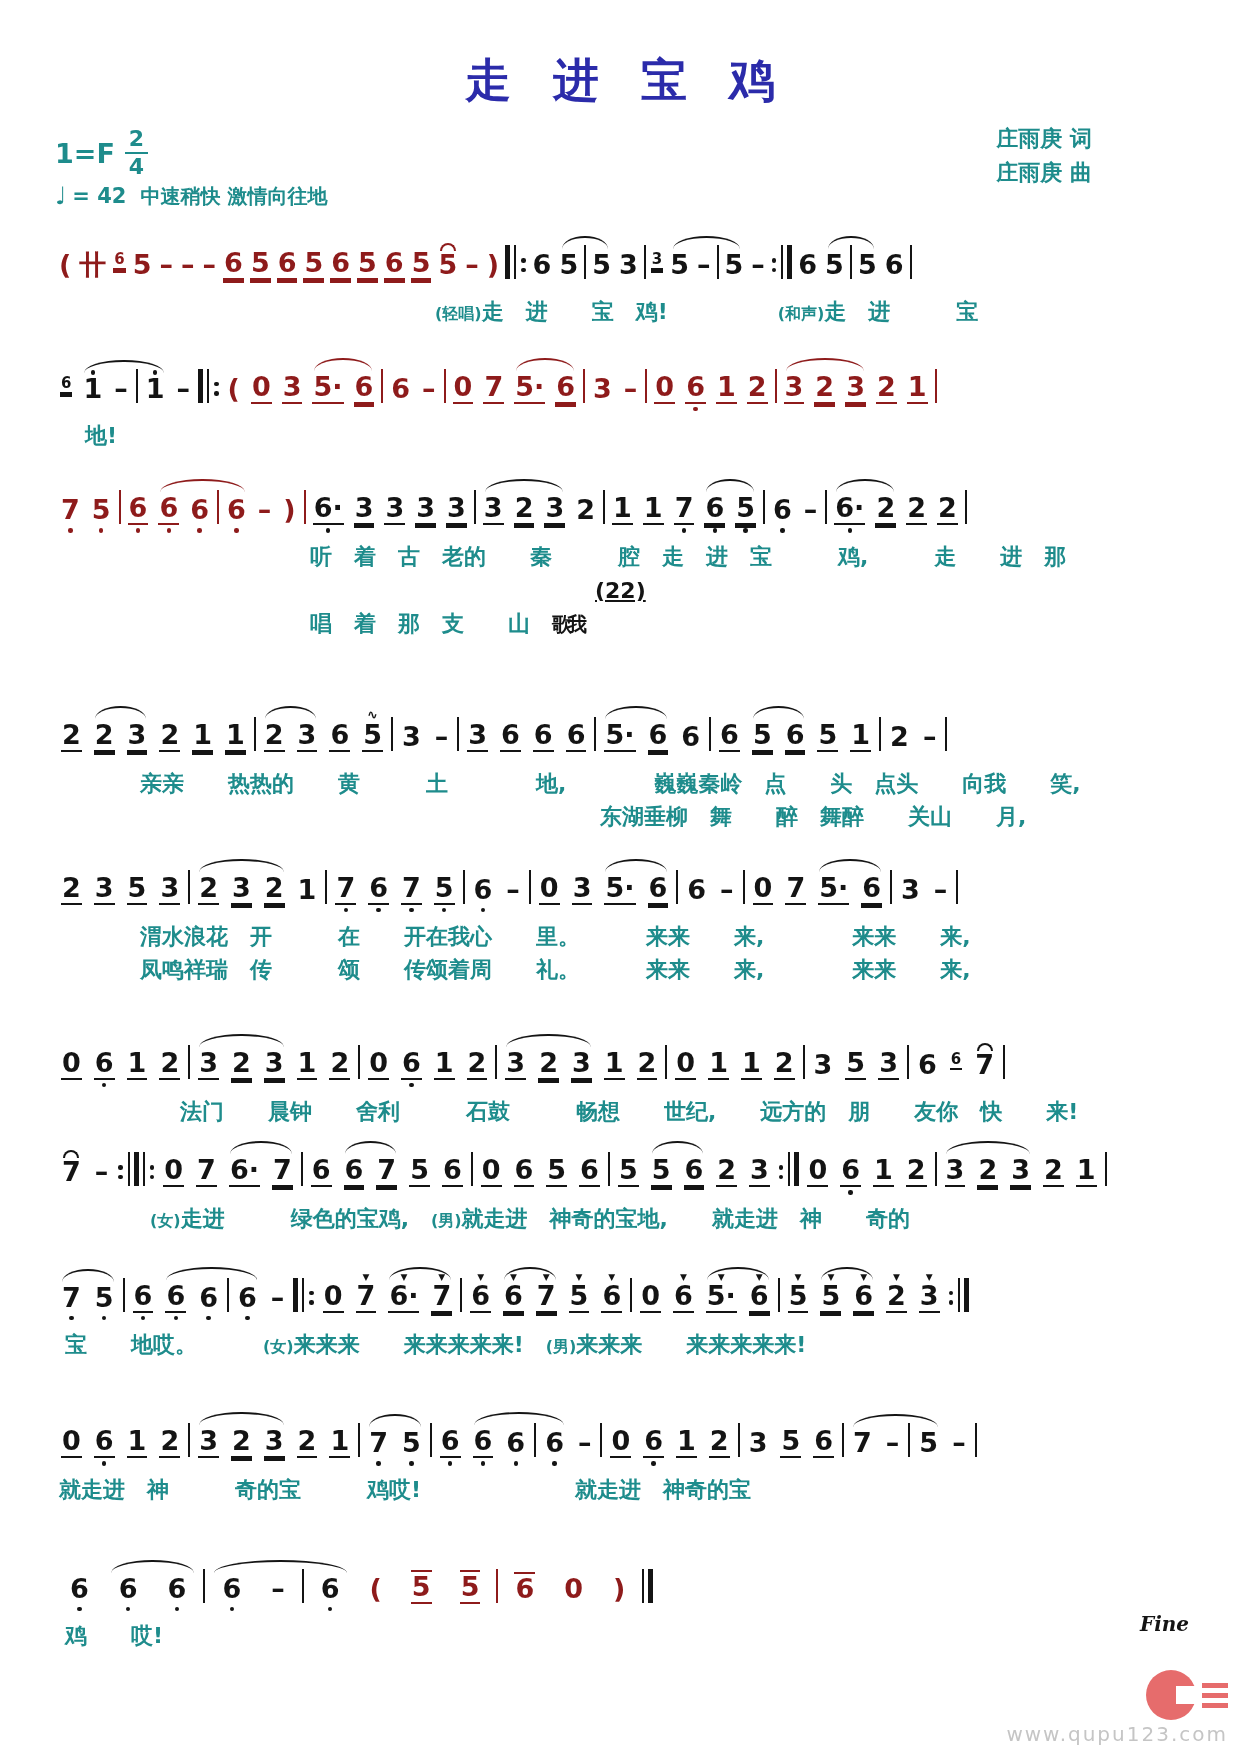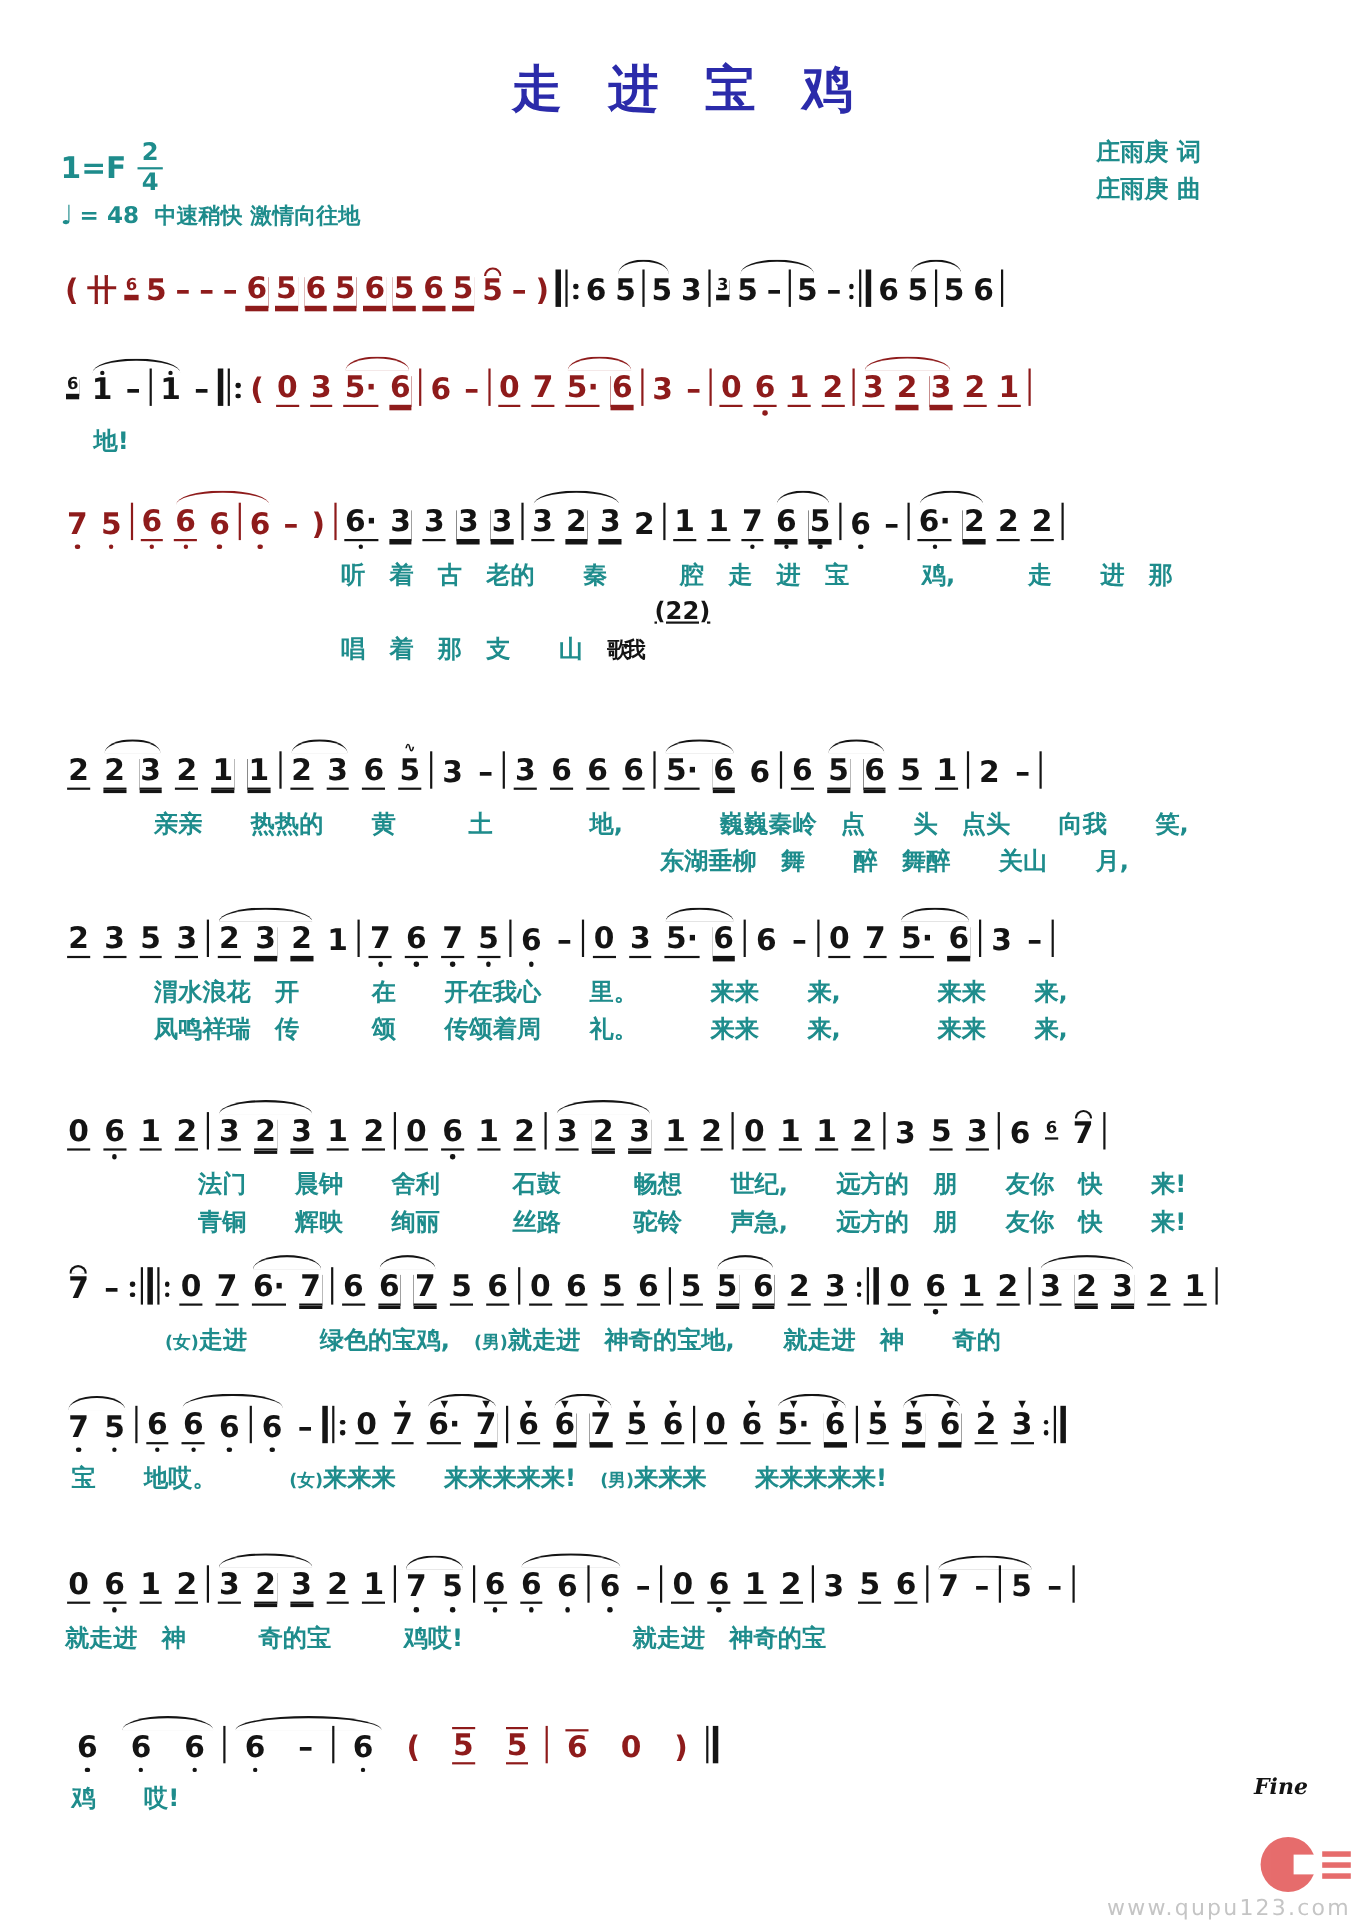--- a/index.html
+++ b/index.html
@@ -89,21 +89,21 @@
 <div class="keyblock">
   <span class="keysig">1=F</span>
   <span class="frac">
     <span class="num">2</span>
     <span class="den">4</span>
   </span>
 </div>
 
 <div class="tempoblock">
   <span class="tempo-icon">♩</span>
-  <span>= 48</span>
+  <span>= 42</span>
   <span class="tempo-desc">中速稍快 激情向往地</span>
 </div>
 
 <div id="score">
     <div class="sys" style="margin-bottom: 26px;">
       <div class="mrow" style="--g: 3px;">
         <span class="note" style="color: var(--maroon);">
           <span class="slot-a"></span>
           <span class="d">(</span>
           <span class="slot-b"></span>
@@ -291,20 +291,27 @@
         </span>
         <span class="note" style="color: var(--ink);">
           <span class="slot-a"></span>
           <span class="d">6</span>
           <span class="slot-b"></span>
         </span>
         <span class="bgrp" style="color: var(--ink);">
           <span class="bl"></span>
         </span>
       </div>
+      <div class="lrow" style="margin-left: 380px;">
+        <span class="seg sm">(轻唱)</span>
+        <span class="seg">走　进　　宝　鸡!</span>
+        <span class="seg">　　　　　</span>
+        <span class="seg sm">(和声)</span>
+        <span class="seg">走　进　　　宝</span>
+      </div>
     </div>
     <div class="sys" style="margin-bottom: 24px;">
       <div class="mrow" style="--g: 5px;">
         <span class="note gr" style="color: var(--ink);">
           <span class="slot-a"></span>
           <span class="d u2">6</span>
           <span class="slot-b"></span>
         </span>
         <span class="slur" style="color: var(--ink);">
           <span class="note" style="color: var(--ink);">
@@ -1214,23 +1221,20 @@
           </span>
           <span class="d">7</span>
           <span class="slot-b"></span>
         </span>
         <span class="bgrp" style="color: var(--ink);">
           <span class="bl"></span>
         </span>
       </div>
       <div class="lrow" style="margin-left: 125px;">
         <span class="seg">法门　　晨钟　　舍利　　　石鼓　　　畅想　　世纪,　　远方的　朋　　友你　快　　来!</span>
-      </div>
-      <div class="lrow" style="margin-left: 125px;">
-        <span class="seg">青铜　　辉映　　绚丽　　　丝路　　　驼铃　　声急,　　远方的　朋　　友你　快　　来!</span>
       </div>
     </div>
     <div class="sys" style="margin-bottom: 28px;">
       <div class="mrow" style="--g: 6px;">
         <span class="note" style="color: var(--ink);">
           <span class="slot-a">
             <span class="arc1"></span>
           </span>
           <span class="d">7</span>
           <span class="slot-b"></span>

